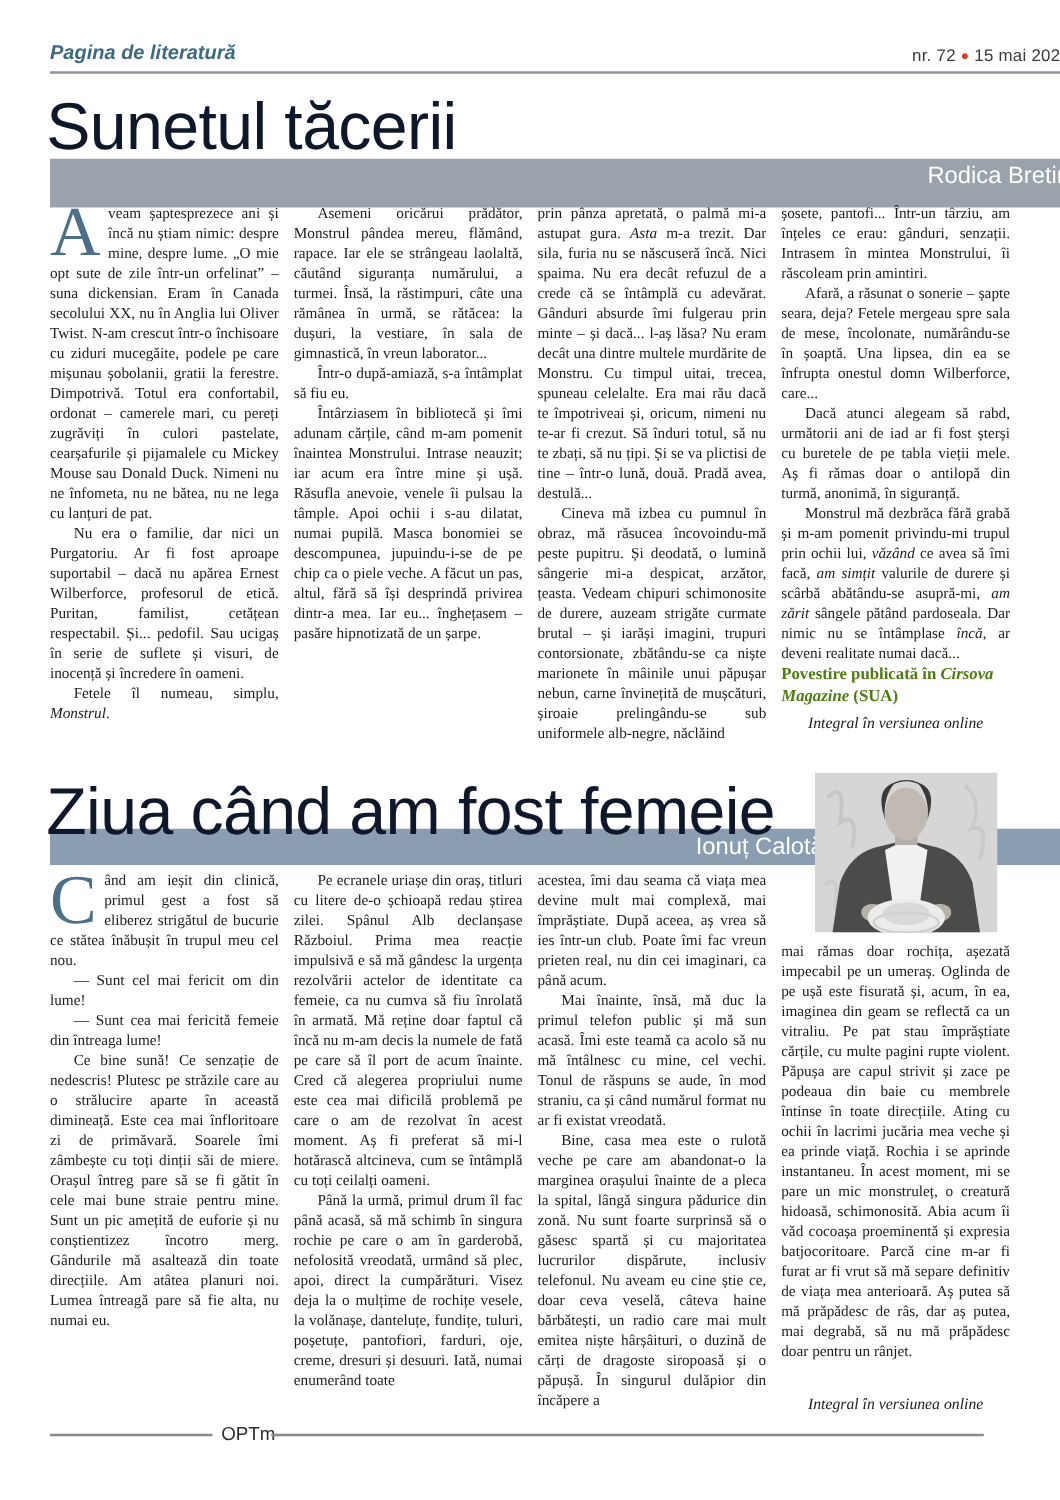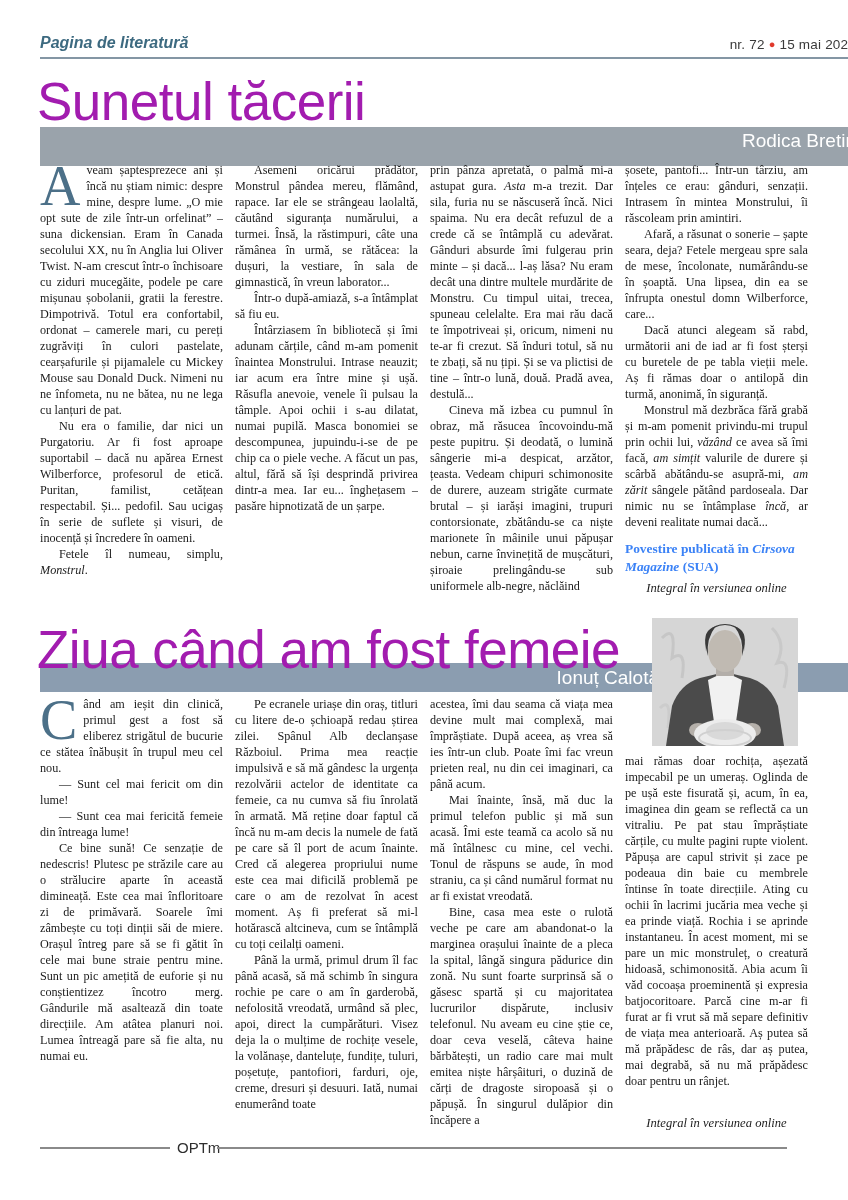--- a/index.html
+++ b/index.html
@@ -9,40 +9,40 @@
   
   .kicker{position:absolute;left:40px;top:34px;font-family:"Liberation Sans",sans-serif;
           font-style:italic;font-weight:bold;font-size:16px;color:#3d6a80;}
   .issue{position:absolute;right:40px;top:37px;font-family:"Liberation Sans",sans-serif;
          font-size:13.5px;color:#3a3a3a;letter-spacing:.2px;}
   .issue .dot{color:#e0392c;font-size:11px;padding:0 4px;vertical-align:1px;}
   .header-rule{position:absolute;left:40px;right:40px;top:57px;height:2px;background:#8496a4;}
 
   
   .big-title{position:absolute;font-family:"Liberation Sans",sans-serif;font-weight:400;
-             color:#a21caf;letter-spacing:-.5px;z-index:3;white-space:nowrap;}
+             color:#0f172a;letter-spacing:-.5px;z-index:3;white-space:nowrap;}
   #title1{left:37px;top:71px;font-size:53px;}
   #title2{left:37px;top:619px;font-size:53px;}
   .band{position:absolute;z-index:1;}
   #band1{left:40px;right:30px;top:127px;height:39px;background:#9aa3ab;}
   #band2{left:40px;right:24px;top:663px;height:29px;background:#8b9db0;}
   .byline{font-family:"Liberation Sans",sans-serif;color:#ffffff;text-align:right;}
   #band1 .byline{font-size:19px;line-height:27px;padding-right:10px;}
   #band2 .byline{font-size:19px;line-height:29px;padding-right:213px;}
 
   
   .cols{position:absolute;left:40px;width:768px;display:grid;
         grid-template-columns:repeat(4,1fr);column-gap:12px;z-index:2;}
   #a1cols{top:162px;height:455px;}
   #a2cols{top:696px;height:442px;}
   .col{overflow:hidden;text-align:justify;font-size:12.2px;line-height:16px;}
   .col.pad-photo{padding-top:57px;}
   .para{margin:0;text-indent:1.55em;}
   .para.noindent{text-indent:0;}
-  .para.credit{text-indent:0;font-weight:bold;color:#3b82f6;font-size:13.4px;line-height:17.5px;margin-top:10px;text-align:left;}
+  .para.credit{text-indent:0;font-weight:bold;color:#4d7c0f;font-size:13.4px;line-height:17.5px;margin-top:0;text-align:left;}
   .para.online{text-indent:0;text-align:center;font-style:italic;margin-top:5px;font-size:12.6px;}
   .para.online-gap{margin-top:26px;}
   .dropcap{float:left;font-size:56px;line-height:43px;height:43px;padding:3px 6px 0 0;color:#4c7088;}
 
   
   .photo{position:absolute;left:652px;top:618px;width:146px;height:128px;z-index:2;}
 
   
   .f-line{position:absolute;top:1147px;height:2px;background:#8a8a8a;}
   #fl1{left:40px;width:130px;}

